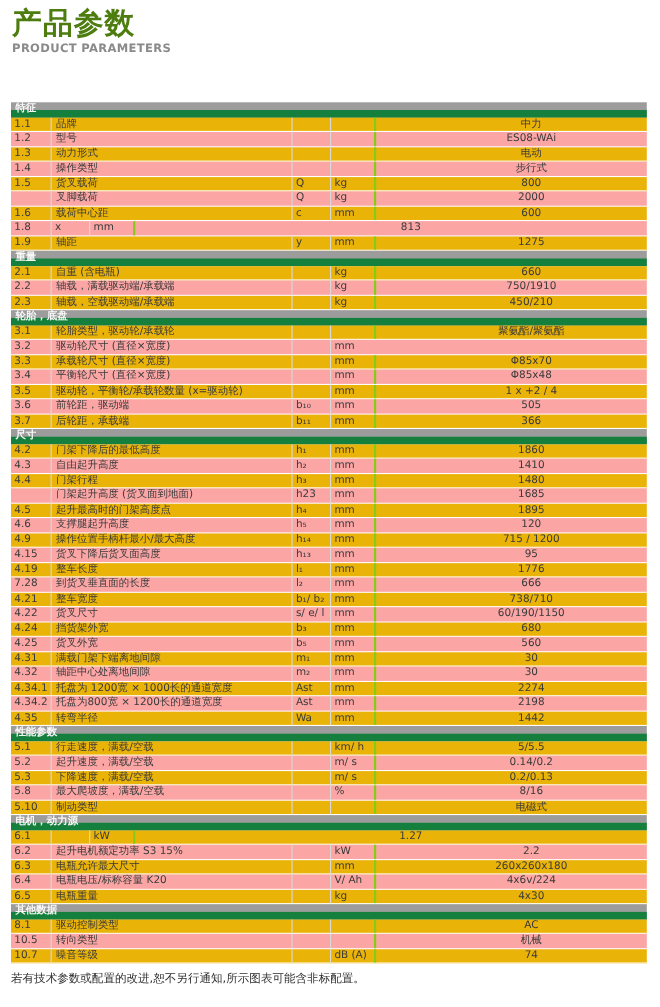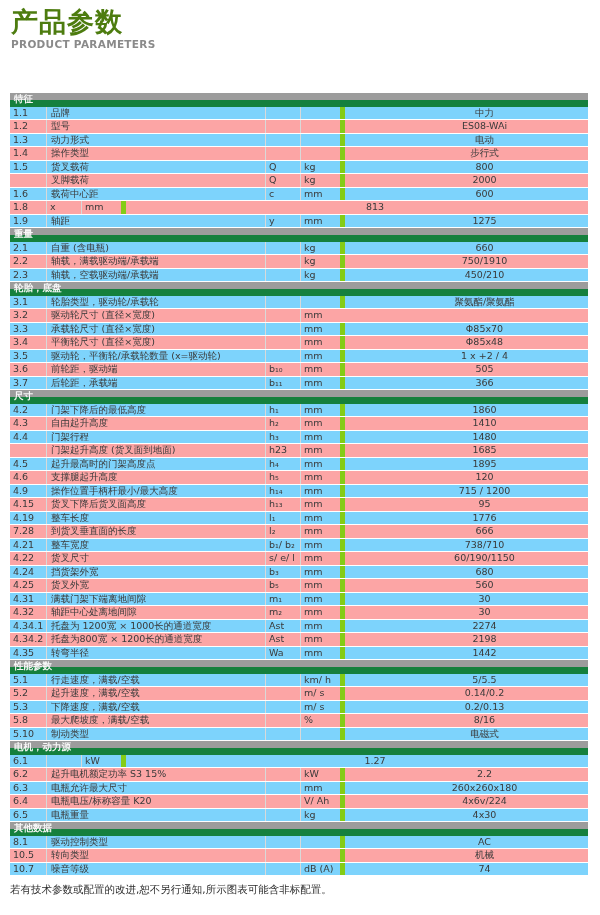--- a/index.html
+++ b/index.html
@@ -10,29 +10,29 @@
   .header-block { position: absolute; left: 11px; top: 6px; }
   .page-title { font-size: 27px; font-weight: bold; color: #4d7c0f; letter-spacing: 1px; line-height: 1.15; }
   .page-subtitle { font-size: 10.5px; font-weight: bold; color: #8a8a8a; letter-spacing: 0.3px; margin-top: 1px; }
 
   .spec-table { position: absolute; left: 10px; top: 93px; width: 578px; }
 
   .sec-header { height: 13.5px; background: #9c9c9c; color: #f7f7f7;
     font-size: 9.5px; font-weight: bold; line-height: 12.5px;
     padding-left: 4px; border-bottom: 7px solid #15803d; }
 
-  .row { display: flex; height: 13.5px; background: #7dd3fc;
+  .row { display: flex; height: 13.5px; background: #eab308;
     border-bottom: 1px solid #ffffff; font-size: 9.5px; color: #3a3a3a; line-height: 12.5px; }
   .row.alt { background: #fca5a5; }
   .c { overflow: hidden; white-space: nowrap; }
   .c.num  { width: 36px;  padding-left: 3px; }
   .c.name { width: 219px; padding-left: 4px; border-left: 1px solid #d9d9d9; }
   .c.sym  { width: 35px;  padding-left: 3px; border-left: 1px solid #d9d9d9; }
   .c.unit { width: 40px;  padding-left: 3px; border-left: 1px solid #d9d9d9; }
-  .c.val  { flex: 1; text-align: center; border-left: 5px solid #84cc16; padding-left: 36px; }
+  .c.val  { flex: 1; text-align: center; border-left: 2px solid #84cc16; padding-left: 36px; }
 
   .footer-note { position: absolute; left: 10px; top: 883px; font-size: 10.5px; color: #2e2e2e; }
 </style>
 </head>
 <body>
 
 <div class="page">
 
   <div class="header-block">
     <div class="page-title">产品参数</div>

